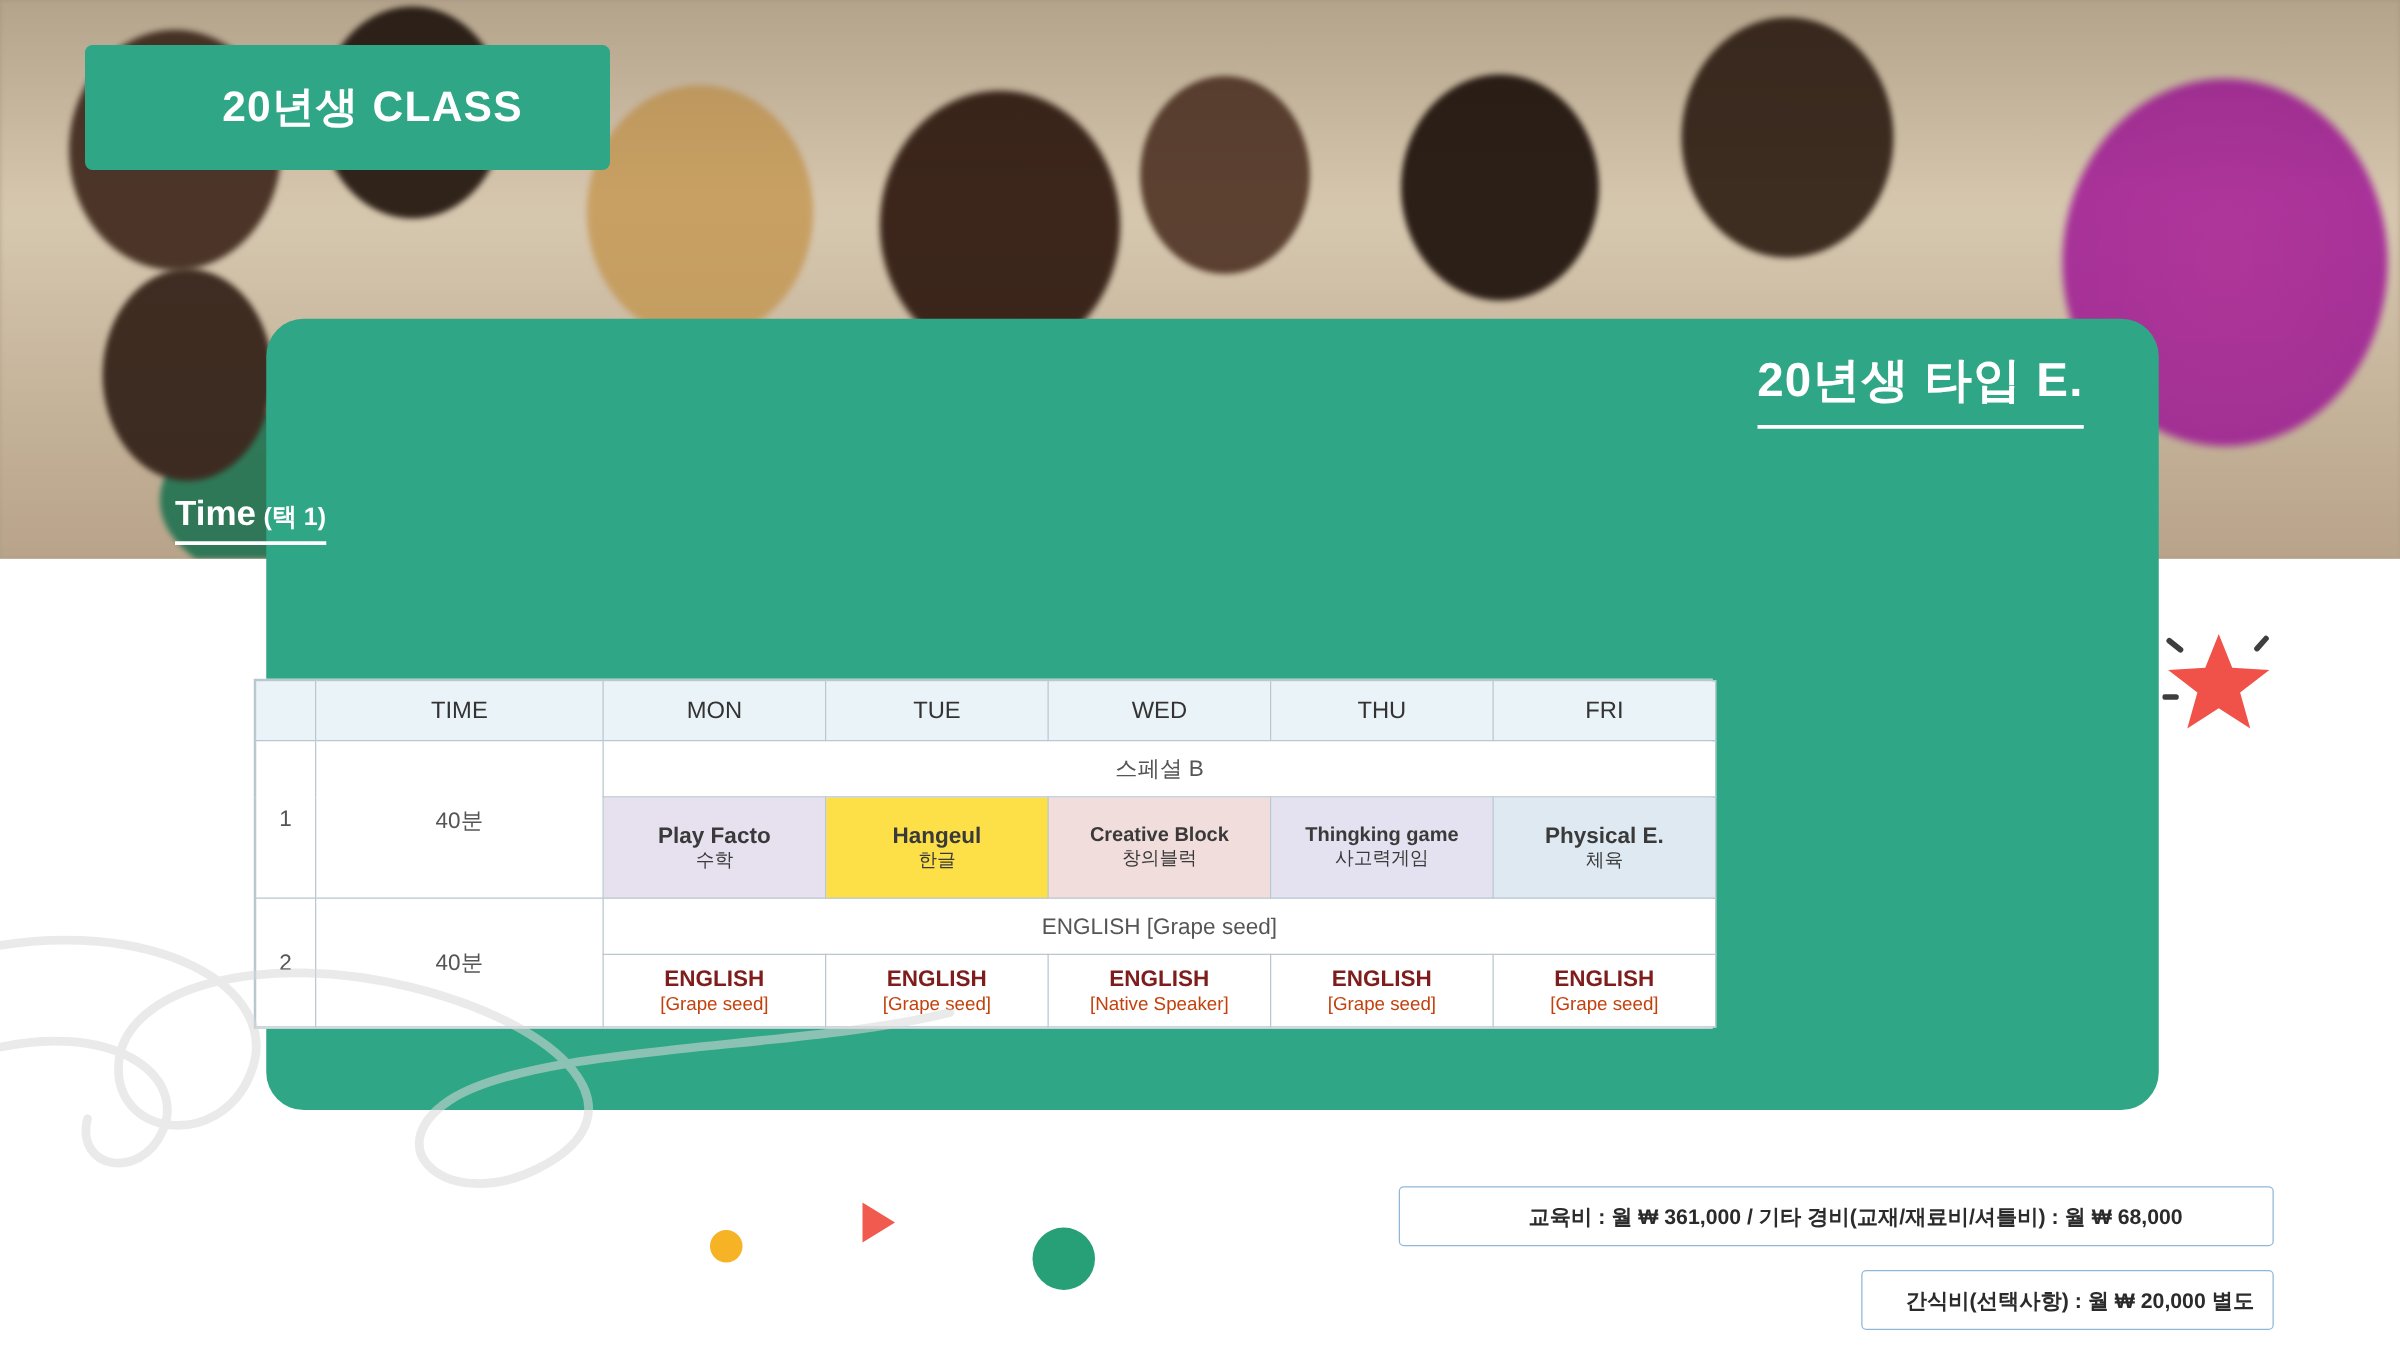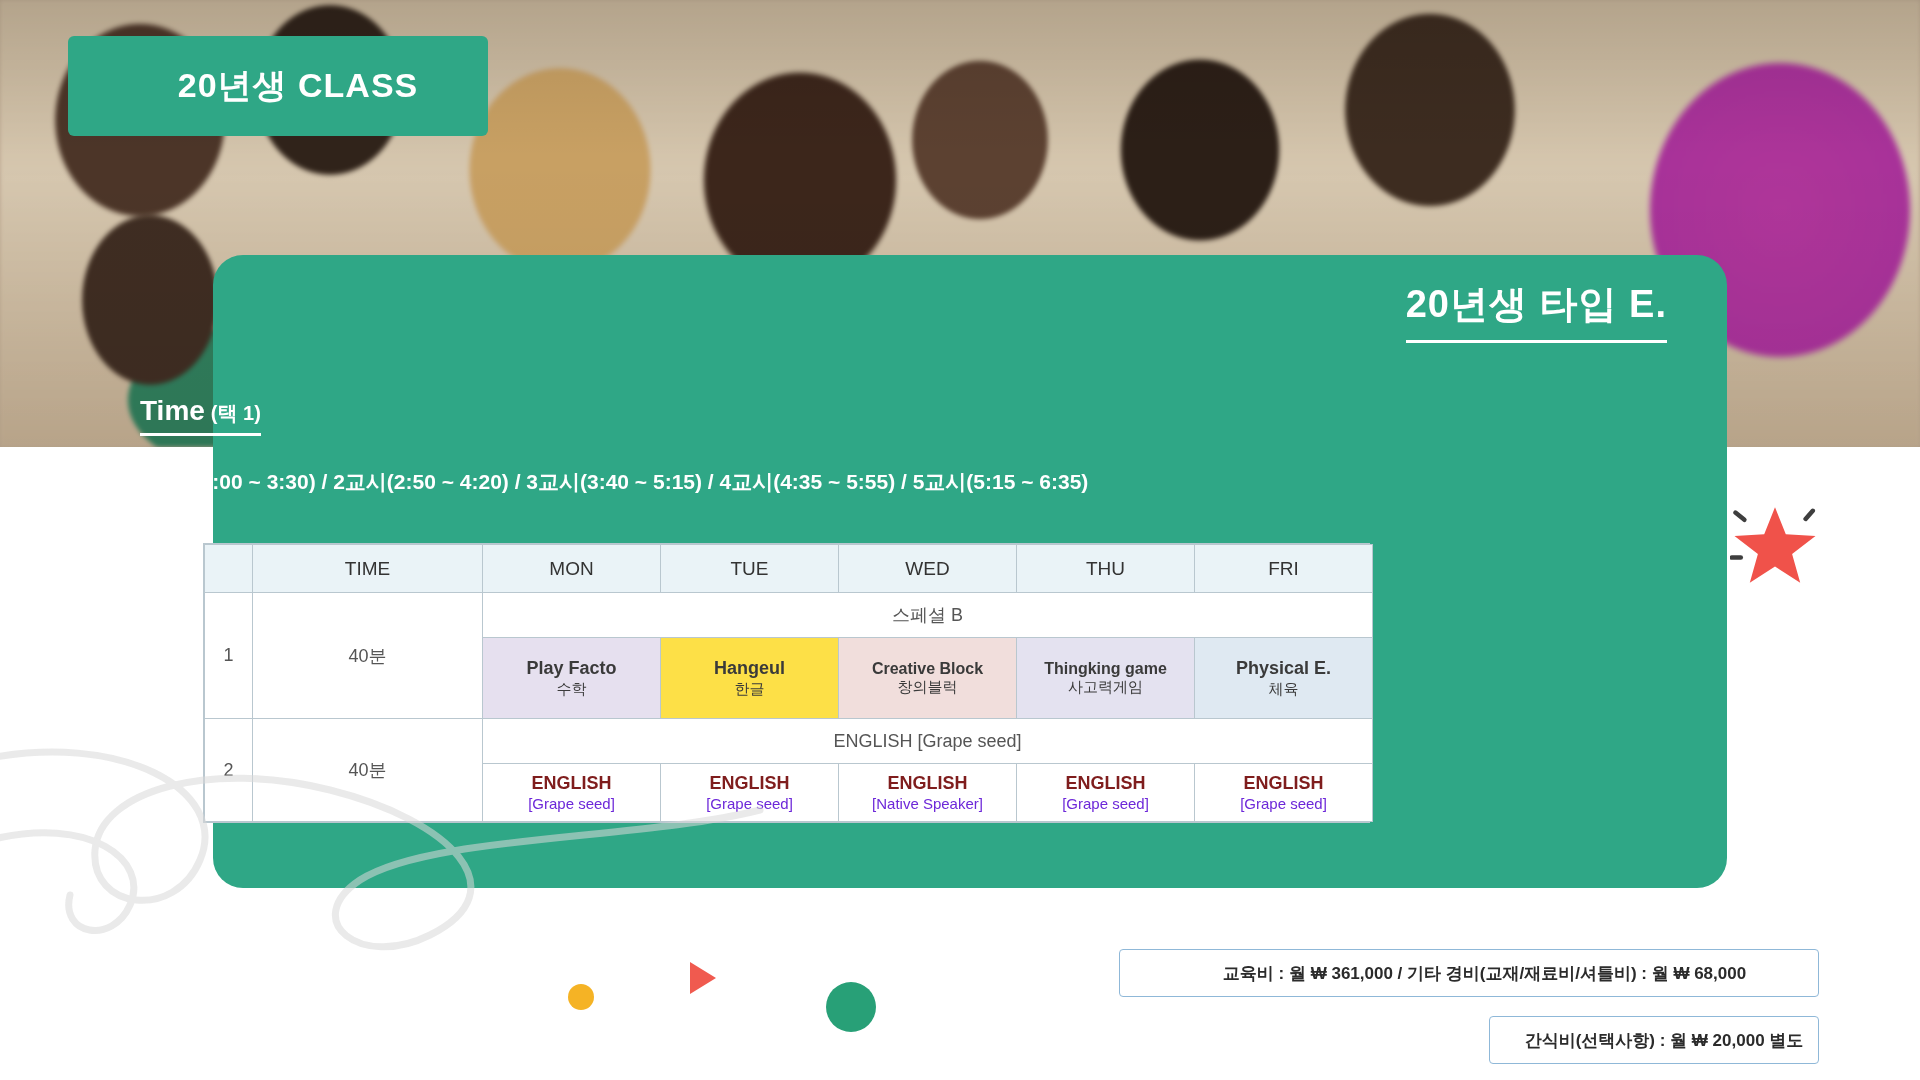--- a/index.html
+++ b/index.html
@@ -191,21 +191,21 @@
   .c-purple { background: #e6e0ef; }
   .c-green  { background: #fde047; }
   .c-pink   { background: #f1dedc; }
   .c-lav    { background: #e4e2f0; }
   .c-blue   { background: #dfe9f2; }
   tr.eng-row td {
     height: 58px;
     background: #ffffff;
   }
   .eng-t { font-size: 18px; font-weight: bold; color: #7f1d1d; line-height:1.25;}
-  .eng-s { font-size: 15px; color: #6d28d9; line-height:1.25;}
+  .eng-s { font-size: 15px; color: #c2410c; line-height:1.25;}
 
   .note {
     position: absolute;
     right: 42px; top: 856px;
     font-size: 16px;
     font-weight: bold;
     color: #ffffff;
   }
 
   
@@ -293,21 +293,20 @@
     <div class="card-title">
       <span class="t">20년생 타입 E.</span>
     </div>
   </div>
 
   <div class="time-head">
     <div class="row">
       <span class="lbl">Time</span><span class="sub">(택 1)</span>
     </div>
   </div>
-  <div class="time-line">1교시(2:00 ~ 3:30) / 2교시(2:50 ~ 4:20) / 3교시(3:40 ~ 5:15) / 4교시(4:35 ~ 5:55) / 5교시(5:15 ~ 6:35)</div>
 
   <div class="tbl-wrap">
     <table class="sched">
       <colgroup>
         <col class="col-no">
           <col class="col-time">
         <col class="col-day">
           <col class="col-day">
           <col class="col-day">
           <col class="col-day">

